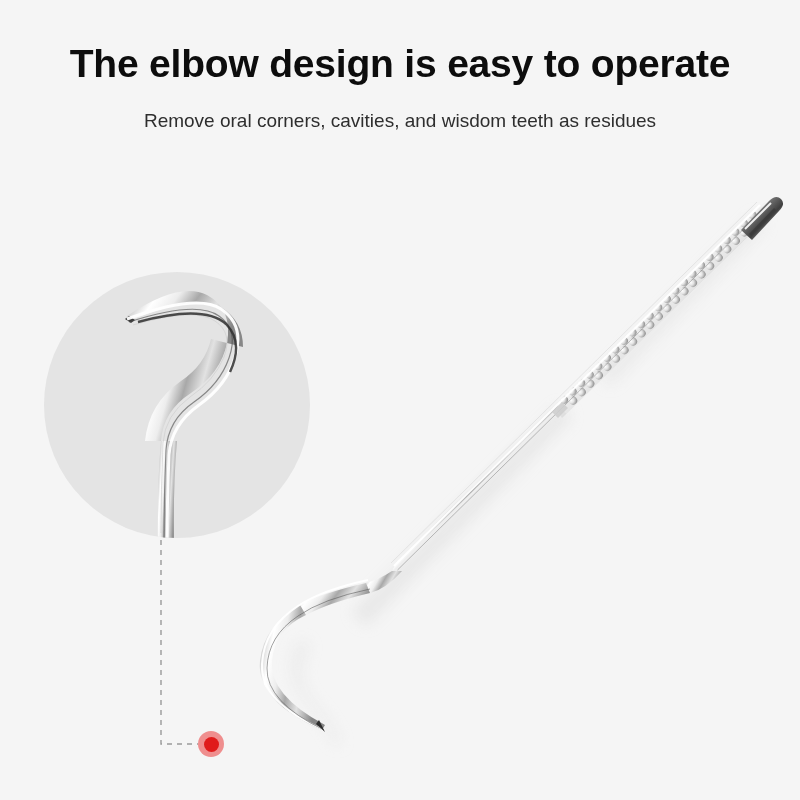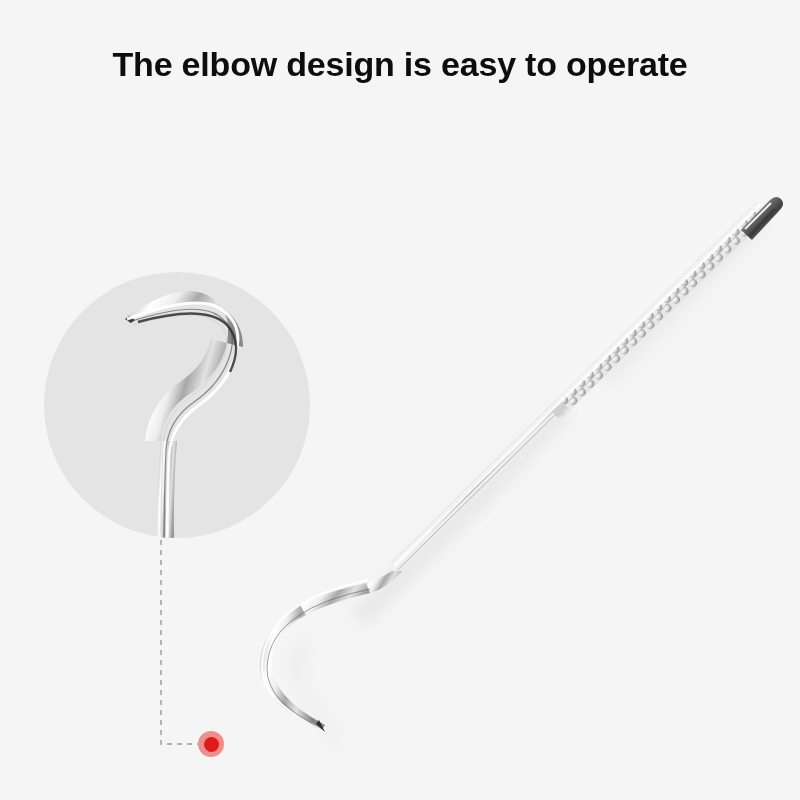--- a/index.html
+++ b/index.html
@@ -16,21 +16,21 @@
     font-family: "Liberation Sans", sans-serif;
   }
 
   
   #headline {
     position: absolute;
     left: 0;
     top: 42px;
     width: 800px;
     text-align: center;
-    font-size: 34px;
+    font-size: 39px;
     font-weight: bold;
     color: #0d0d0d;
     letter-spacing: -0.2px;
     line-height: 44px;
     white-space: nowrap;
   }
   #subhead {
     position: absolute;
     left: 0;
     top: 108px;
@@ -279,18 +279,19 @@
       </g>
     </g>
 
     <g>
       <path d="M161 540 L161 744 L198 744" stroke="#9a9a9a" stroke-width="1.4" fill="none" stroke-dasharray="5 5"></path>
     </g>
   </svg>
 
   <div id="headline">The elbow design is easy to operate</div>
 
+  <div id="subhead">Remove oral corners, cavities, and wisdom teeth as residues</div>
 
   <div id="callout-dot">
     <div class="core"></div>
   </div>
 
 </div>
 
 </body></html>

